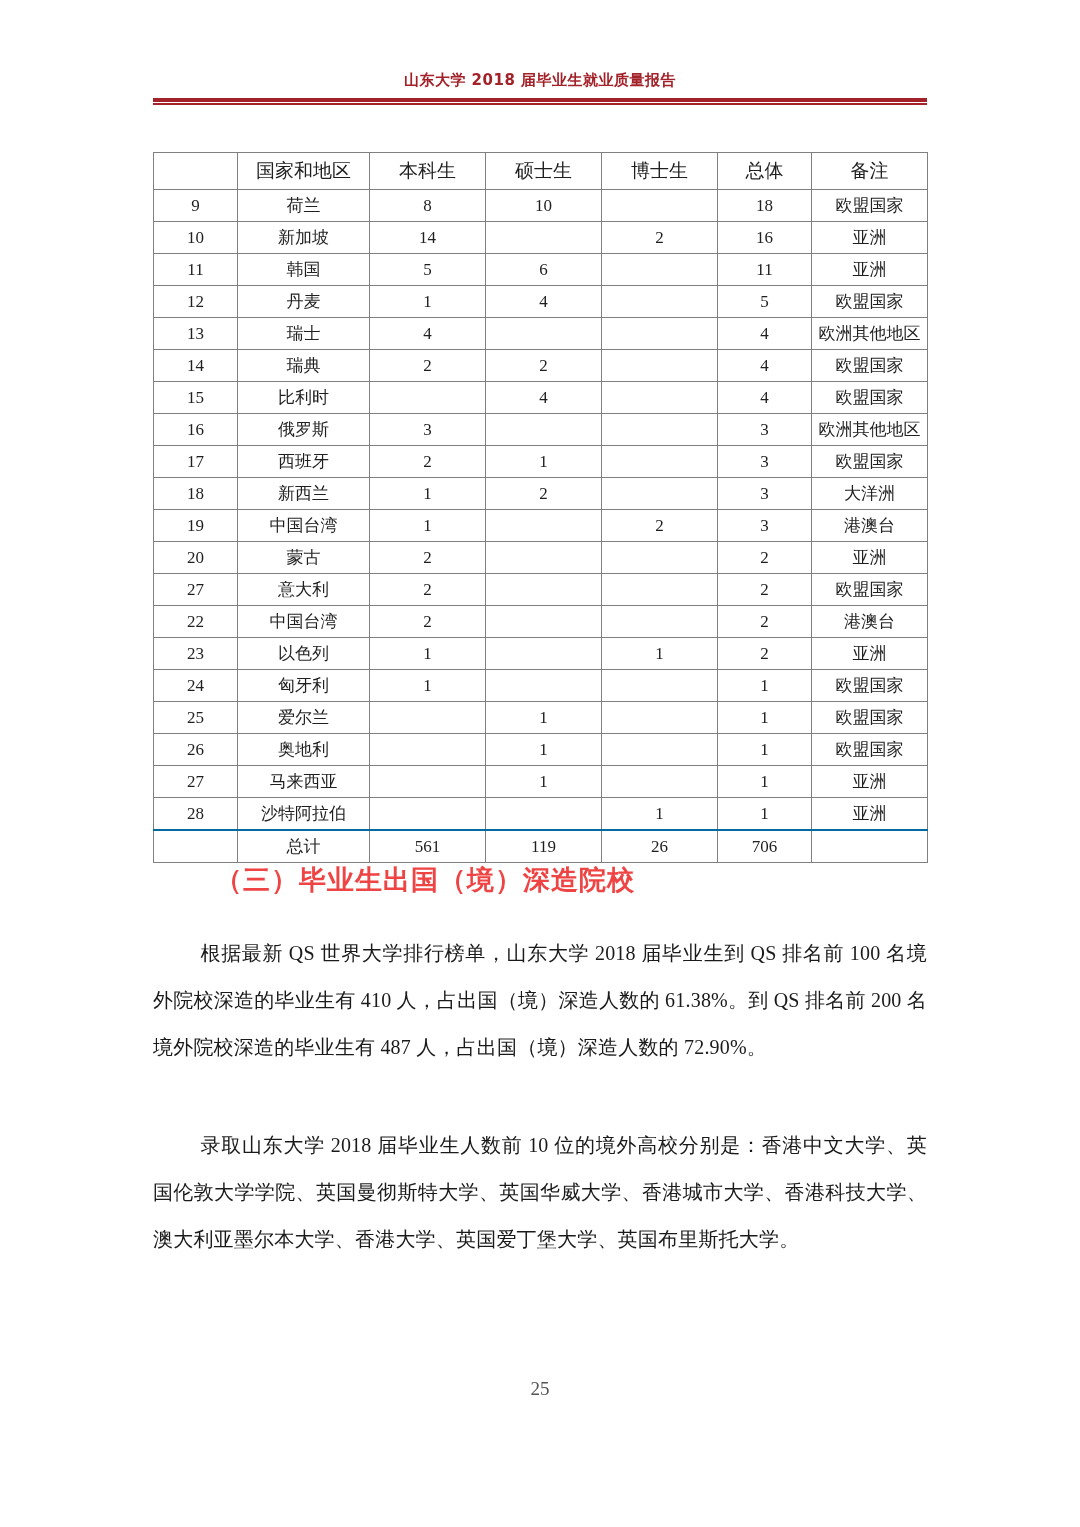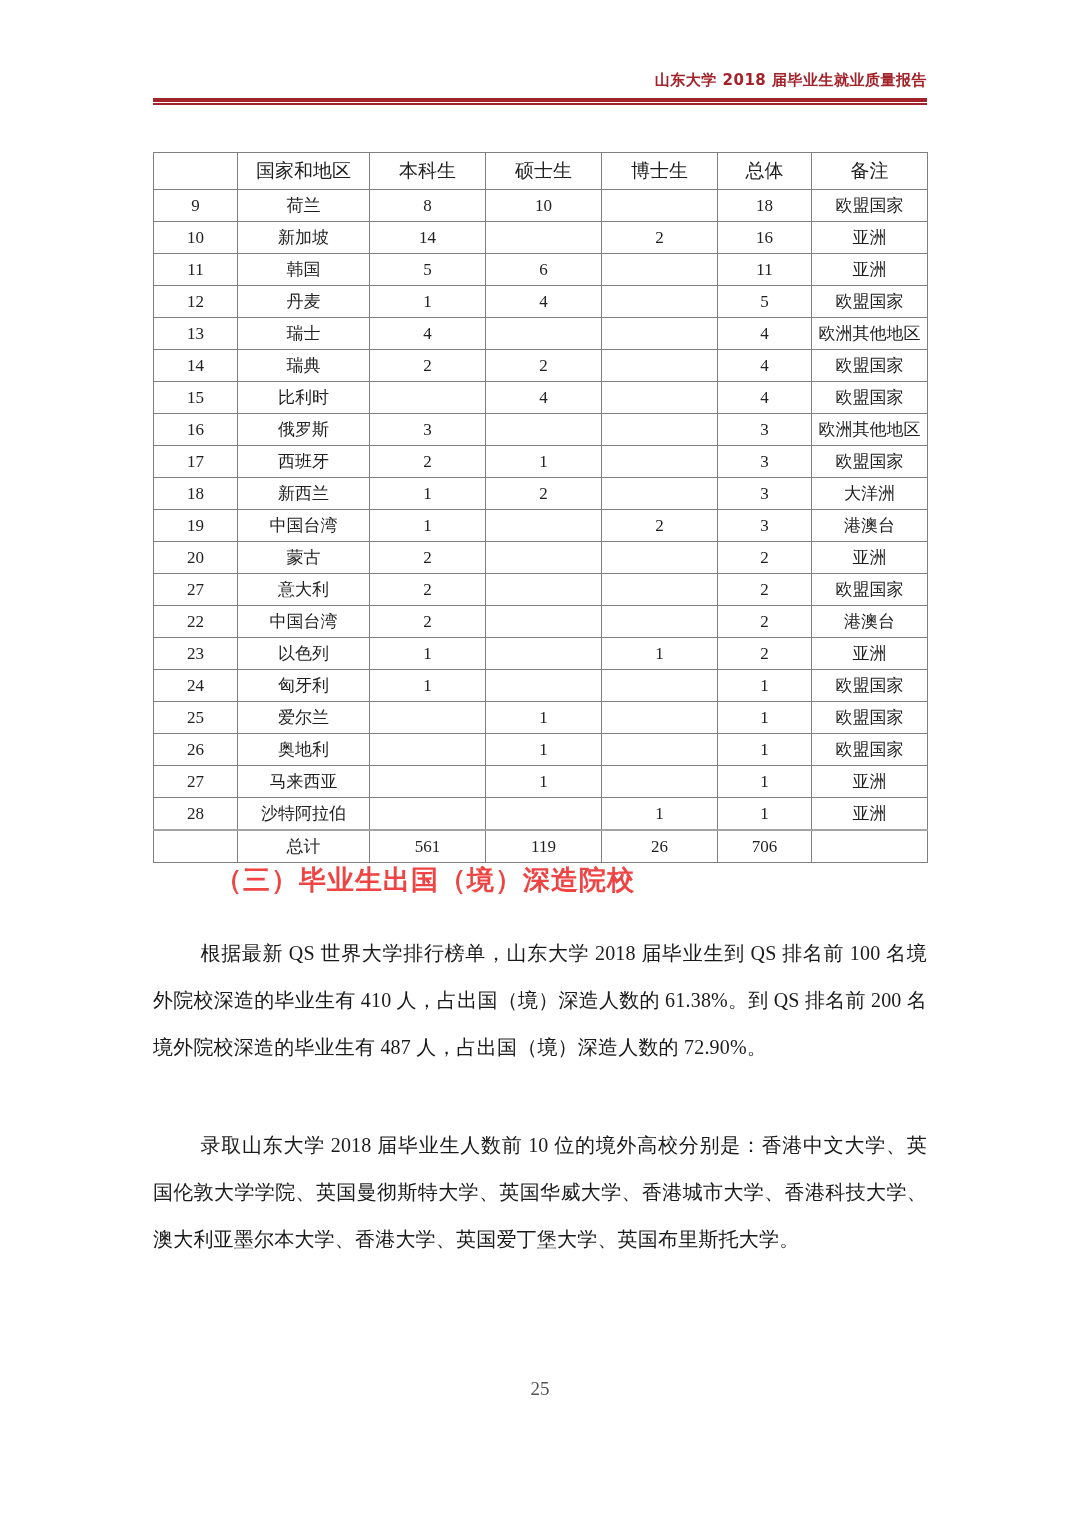--- a/index.html
+++ b/index.html
@@ -23,21 +23,21 @@
     width: 1080px;
     height: 1527px;
   }
 
   
   .running-header {
     position: absolute;
     left: 153px;
     top: 70px;
     width: 774px;
-    text-align: right;
+    text-align: center;
   }
   .running-header .htext {
     font-family: "DejaVu Sans", "Liberation Sans", sans-serif;
     font-weight: bold;
     font-size: 15px;
     letter-spacing: 0.5px;
     color: #A32129;
     line-height: 20px;
   }
   .header-rule {
@@ -94,21 +94,21 @@
     color: #1f1f1f;
     line-height: 31px;
     white-space: nowrap;
   }
   table.data-table thead th {
     height: 36px;
     line-height: 36px;
     font-size: 19px;
   }
   table.data-table tr.total-row td {
-    border-top: 2px solid #a3a3a3;
+    border-top: 2px solid #0369a1;
   }
   table.data-table tbody tr:first-child td {
     border-top: 1px solid #6a6a6a;
   }
 
   
   .section-heading {
     position: absolute;
     left: 153px;
     top: 862px;

